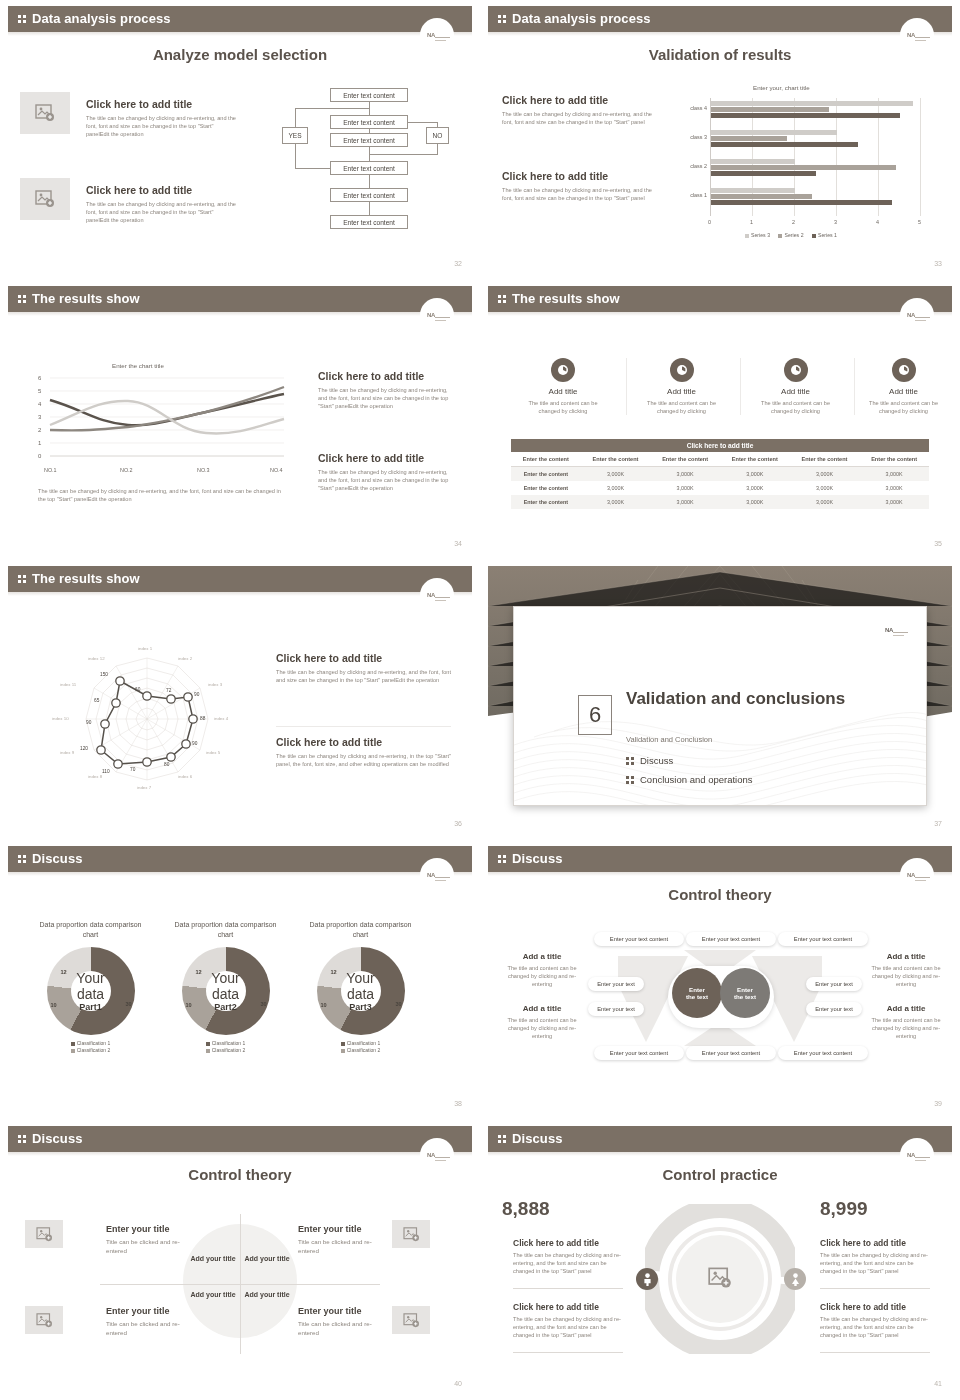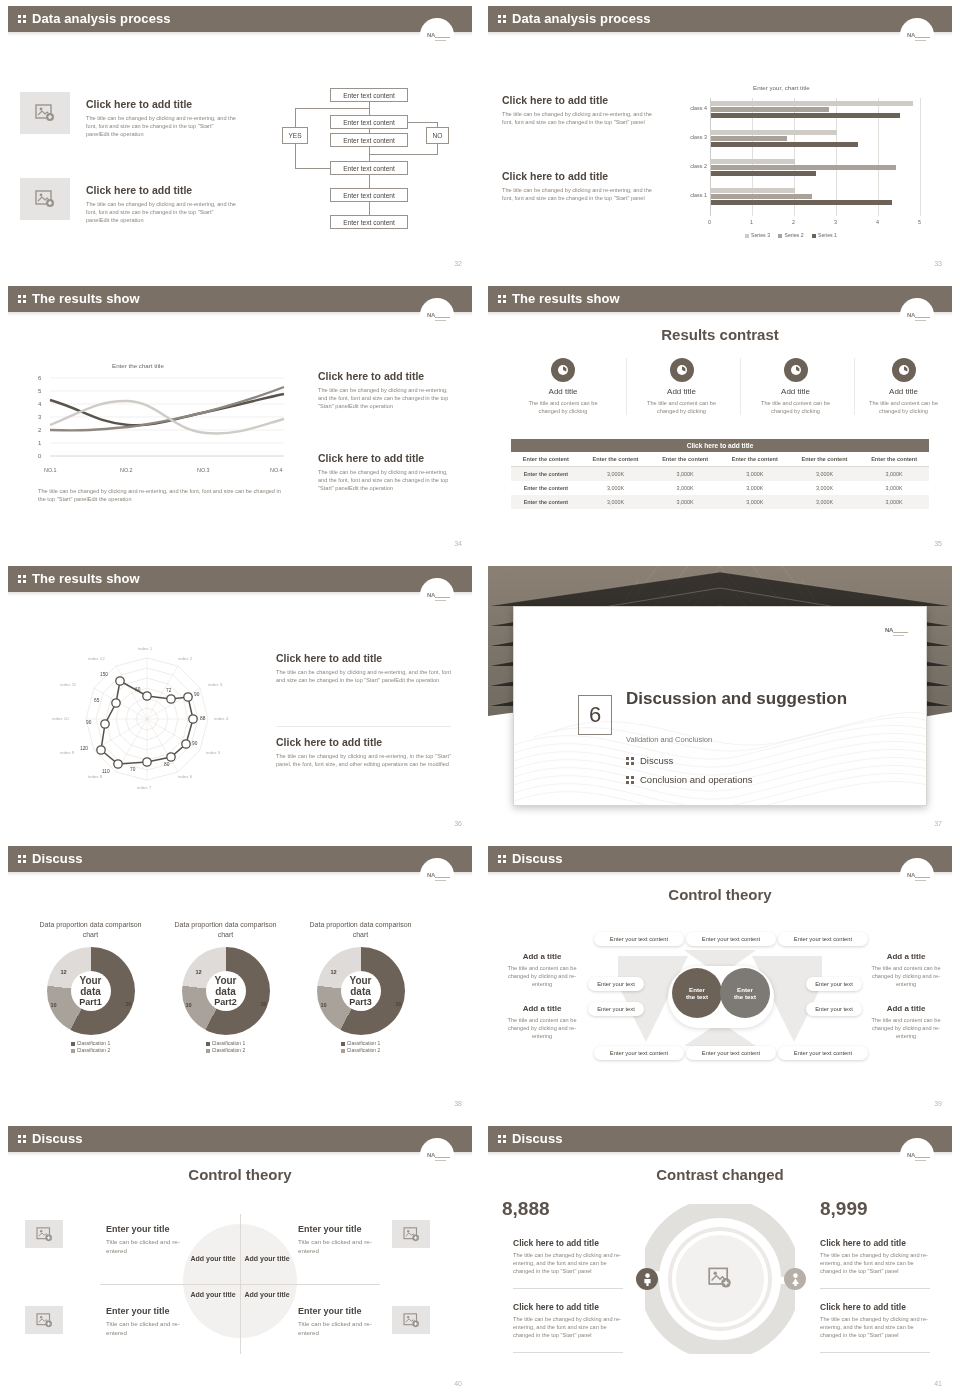--- a/index.html
+++ b/index.html
@@ -113,21 +113,21 @@
   .rc-tbl tr.alt td { background:#f4f3f1; }
   .rc-tbl td.first, .rc-tbl th.first { font-weight:bold; color:#5c554e; }
   
   .donut-wrap { position:absolute; text-align:center; }
   .donut { position:relative; width:88px; height:88px; margin:0 auto; border-radius:50%; }
   .donut .hole {
     position:absolute; left:24px; top:24px; width:40px; height:40px;
     background:#fff; border-radius:50%;
     display:flex; flex-direction:column; align-items:center; justify-content:center;
   }
-  .donut .hole .l1 { font-size:10px; color:#4a443e;font-weight:bold; }
+  .donut .hole .l1 { font-size:14px; color:#4a443e; }
   .donut .hole .l2 { font-size:9px; font-weight:bold; color:#3f3a35; }
   .dn-lab { position:absolute; font-size:5.6px; color:#4a443e; font-weight:bold; }
   .dn-leg { font-size:5px; color:#6d6761; line-height:7px; margin-top:5px; }
   .cap { font-size:7px; color:#5c554e; line-height:9.5px; }
   
   .pill {
     position:absolute; border-radius:9px; background:#fff;
     box-shadow: 0 1px 3px rgba(0,0,0,.17);
     font-size:5.8px; color:#4a443e; display:flex; align-items:center; justify-content:center;
   }
@@ -177,20 +177,21 @@
           <i></i>
           <i></i>
           <i></i>
         </div>
   <div class="hdr-title">Data analysis process</div>
   <div class="logo-badge">
     <span class="mark">NA</span>
     <span class="sub"></span>
     <span class="sub2"></span>
   </div>
+  <div class="stitle">Analyze model selection</div>
 
   <div class="img-ph" style="position:absolute;left:12px;top:86px;width:50px;height:42px;">
     <svg width="20" height="18" viewBox="0 0 20 18">
             <rect x="1" y="1" width="15" height="13" fill="none" stroke="#9a948e" stroke-width="1.4"></rect>
             <path d="M3 11l4-4 3 3 2-2 4 4" fill="none" stroke="#9a948e" stroke-width="1.2"></path>
             <circle cx="6" cy="5" r="1.4" fill="#9a948e"></circle>
             <circle cx="15" cy="13" r="4" fill="#9a948e"></circle>
             <path d="M15 11v4M13 13h4" stroke="#fff" stroke-width="1.1"></path>
           </svg>
   </div>
@@ -250,20 +251,21 @@
           <i></i>
           <i></i>
           <i></i>
         </div>
   <div class="hdr-title">Data analysis process</div>
   <div class="logo-badge">
     <span class="mark">NA</span>
     <span class="sub"></span>
     <span class="sub2"></span>
   </div>
+  <div class="stitle">Validation of results</div>
 
   <div style="position:absolute;left:14px;top:88px;width:152px;">
     <div class="h-ttl">Click here to add title</div>
     <div class="b-txt">The title can be changed by clicking and re-entering, and the font, font and size can be changed in the top "Start" panel</div>
   </div>
   <div style="position:absolute;left:14px;top:164px;width:152px;">
     <div class="h-ttl">Click here to add title</div>
     <div class="b-txt">The title can be changed by clicking and re-entering, and the font, font and size can be changed in the top "Start" panel</div>
   </div>
 
@@ -384,21 +386,20 @@
           <i></i>
           <i></i>
           <i></i>
         </div>
   <div class="hdr-title">The results show</div>
   <div class="logo-badge">
     <span class="mark">NA</span>
     <span class="sub"></span>
     <span class="sub2"></span>
   </div>
-  <div class="stitle">Results contrast</div>
 
   <div style="position:absolute;left:20px;top:72px;width:110px;text-align:center;">
     <div style="margin:0 auto;width:24px;height:24px;border-radius:50%;background:#6d6258;display:flex;align-items:center;justify-content:center;">
       <svg width="12" height="12" viewBox="0 0 12 12">
               <circle cx="6" cy="6" r="5" fill="#fff"></circle>
               <path d="M6 6 L6 2.4 A3.6 3.6 0 0 1 9.1 7.6 Z" fill="#6d6258"></path>
             </svg>
     </div>
     <div style="font-size:8px;color:#4a443e;margin-top:5px;">Add title</div>
     <div class="b-txt" style="text-align:center;width:74px;margin:3px auto 0;">The title and content can be changed by clicking</div>
@@ -614,21 +615,21 @@
         <path d="M20 132 C110 100 170 162 250 142 C320 125 380 104 414 116"></path>
         <path d="M40 126 C130 94 190 156 270 136 C330 122 390 100 414 110"></path>
       </g>
     </svg>
     <div class="logo-badge" style="right:14px;top:6px;background:transparent;">
       <span class="mark" style="color:#6d6761;">NA</span>
       <span class="sub"></span>
       <span class="sub2"></span>
     </div>
     <div class="sec-numbox">6</div>
-    <div style="position:absolute;left:112px;top:82px;width:250px;font-size:17px;font-weight:bold;color:#4a443e;line-height:19px;">Discussion and suggestion</div>
+    <div style="position:absolute;left:112px;top:82px;width:250px;font-size:17px;font-weight:bold;color:#4a443e;line-height:19px;">Validation and conclusions</div>
     <div style="position:absolute;left:112px;top:128px;font-size:7.5px;color:#7c756e;">Validation and Conclusion</div>
     <div style="position:absolute;left:112px;top:148px;">
       <div style="display:flex;align-items:center;margin-bottom:8px;">
         <span style="position:relative;display:inline-block;width:9px;height:9px;margin-right:5px;">
           <i style="position:absolute;left:0;top:1px;width:3px;height:3px;background:#6d6258;display:block"></i>
           <i style="position:absolute;left:5px;top:1px;width:3px;height:3px;background:#6d6258;display:block"></i>
           <i style="position:absolute;left:0;top:6px;width:3px;height:3px;background:#6d6258;display:block"></i>
           <i style="position:absolute;left:5px;top:6px;width:3px;height:3px;background:#6d6258;display:block"></i>
         </span>
         <span style="font-size:9.5px;color:#4a443e;">Discuss</span>
@@ -880,21 +881,21 @@
           <i></i>
           <i></i>
           <i></i>
         </div>
   <div class="hdr-title">Discuss</div>
   <div class="logo-badge">
     <span class="mark">NA</span>
     <span class="sub"></span>
     <span class="sub2"></span>
   </div>
-  <div class="stitle">Contrast changed</div>
+  <div class="stitle">Control practice</div>
 
   <div class="bignum" style="left:14px;top:72px;">8,888</div>
   <div class="bignum" style="left:332px;top:72px;">8,999</div>
 
   <div style="position:absolute;left:25px;top:112px;width:110px;">
     <div style="font-size:8.5px;font-weight:bold;color:#4a443e;">Click here to add title</div>
     <div class="b-txt">The title can be changed by clicking and re-entering, and the font and size can be changed in the top "Start" panel</div>
   </div>
   <div class="cp-sep" style="left:25px;top:162px;width:110px;"></div>
   <div style="position:absolute;left:25px;top:176px;width:110px;">

